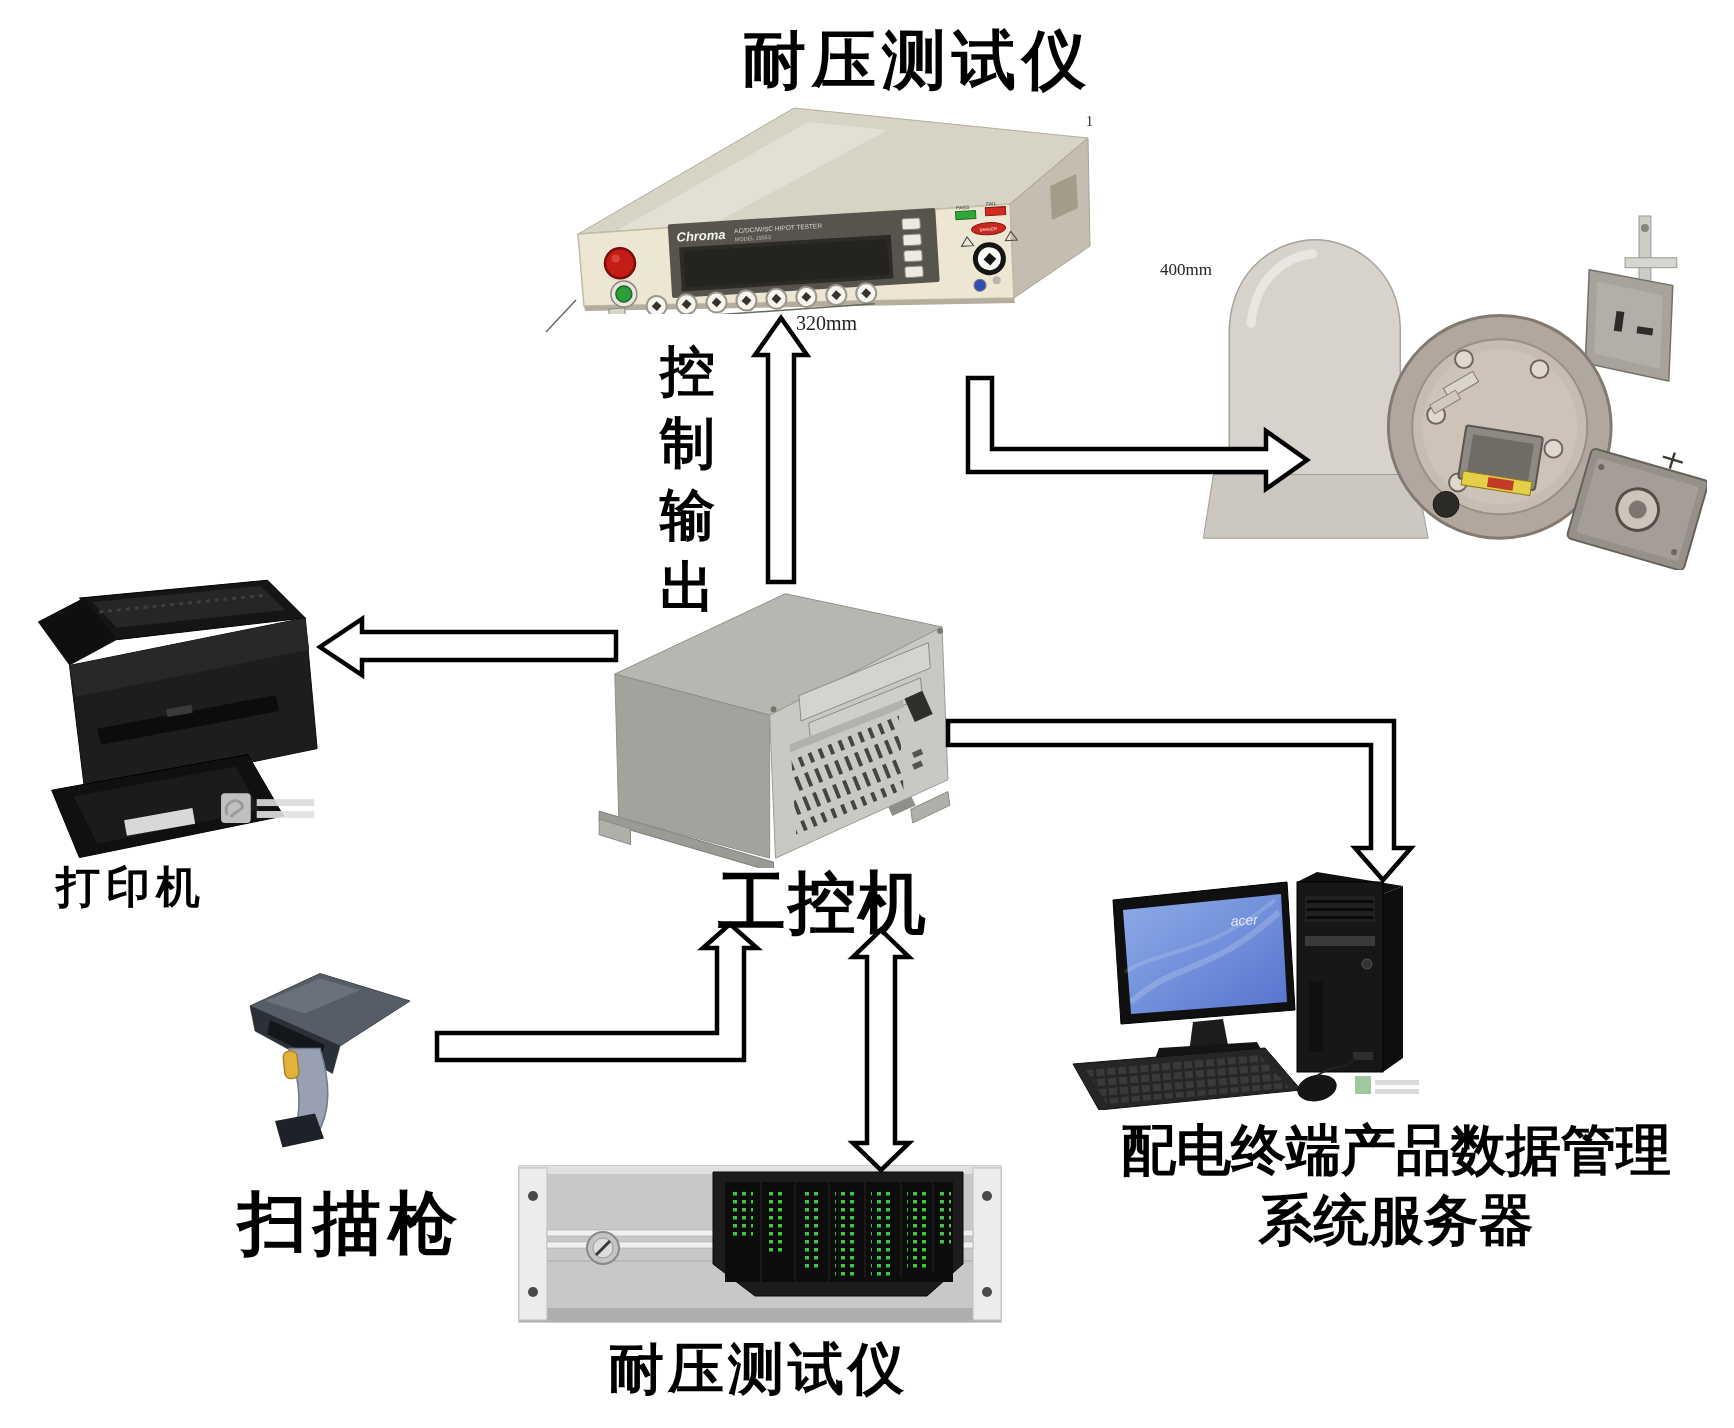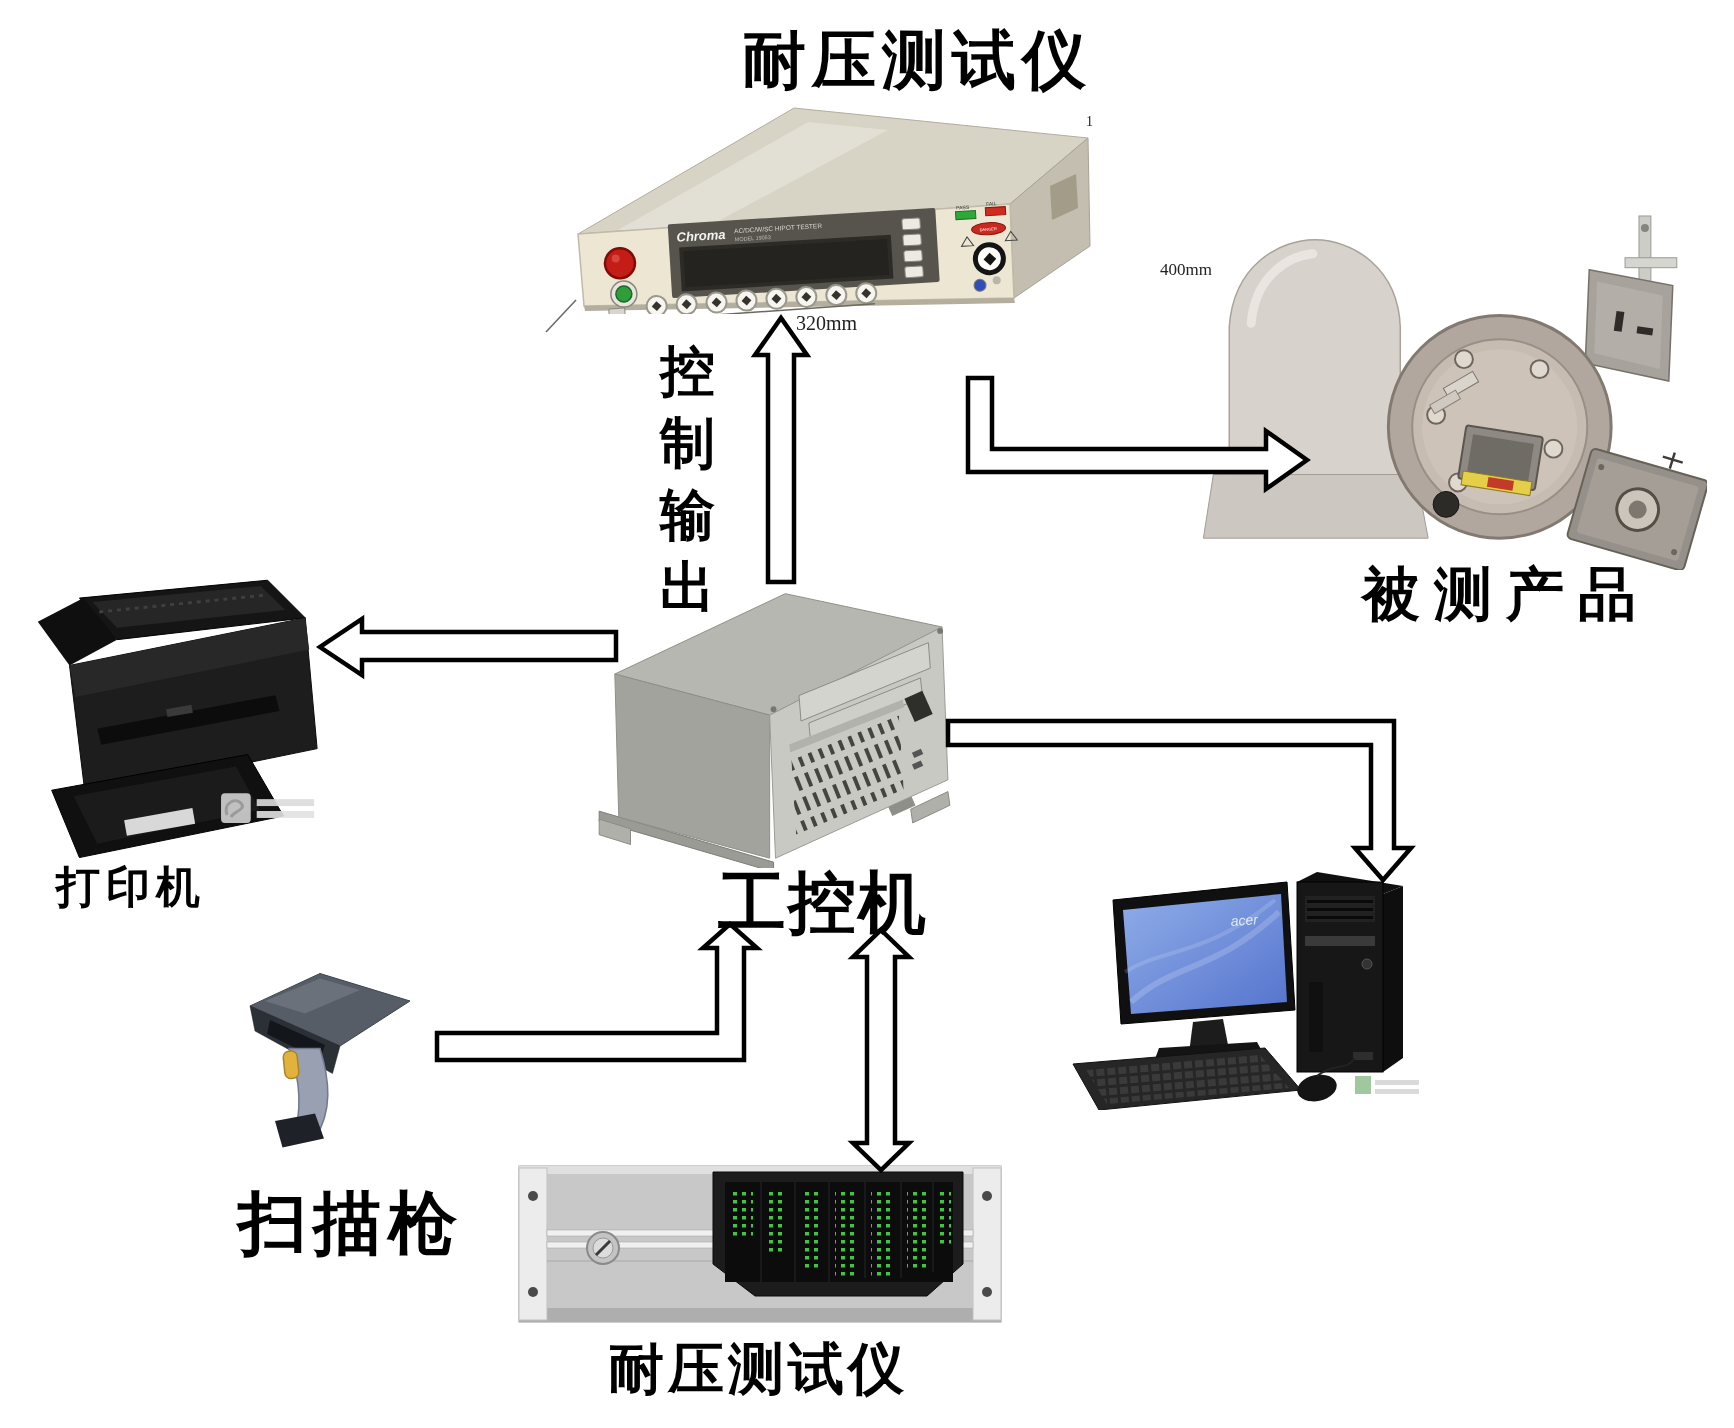--- a/index.html
+++ b/index.html
@@ -273,22 +273,25 @@
       <polygon points="616,632 362,632 362,619 320,647 362,675 362,660 616,660"></polygon>
       <polygon points="948,721 1394,721 1394,848 1411,848 1383,880 1355,848 1371,848 1371,745 948,745"></polygon>
       <polygon points="437,1033 717,1033 717,948 703,948 730,924 757,948 744,948 744,1060 437,1060"></polygon>
       <polygon points="881,930 909,957 895,957 895,1143 909,1143 881,1170 853,1143 867,1143 867,957 853,957"></polygon>
     </g>
     <path d="M576,300 L546,332" stroke="#666" stroke-width="1.5" fill="none"></path>
   </svg>
 
   <div class="lbl" id="lbl-title">耐压测试仪</div>
   <div class="lbl" id="lbl-ctrl">控制输出</div>
-  <div class="lbl" id="lbl-dut">被测产品</div>
   <div class="lbl" id="lbl-printer">打印机</div>
   <div class="lbl" id="lbl-ipc">工控机</div>
   <div class="lbl" id="lbl-scanner">扫描枪</div>
   <div class="lbl" id="lbl-auto">耐压测试仪</div>
+  <div class="lbl" id="lbl-server">
+    <div>配电终端产品数据管理</div>
+    <div>系统服务器</div>
+  </div>
   <div class="dim" id="dim-320">320mm</div>
   <div class="dim" id="dim-400">400mm</div>
   <div class="dim" id="dim-1">1</div>
 
 </div>
 
 </body></html>

